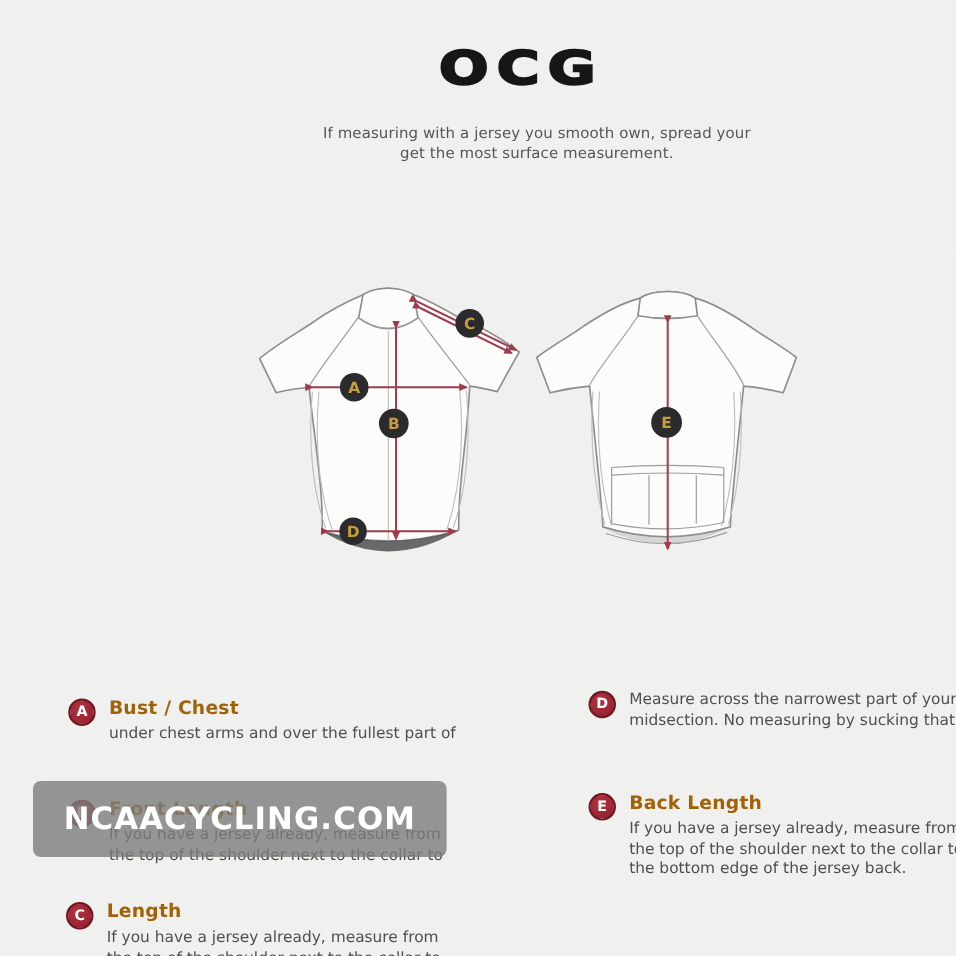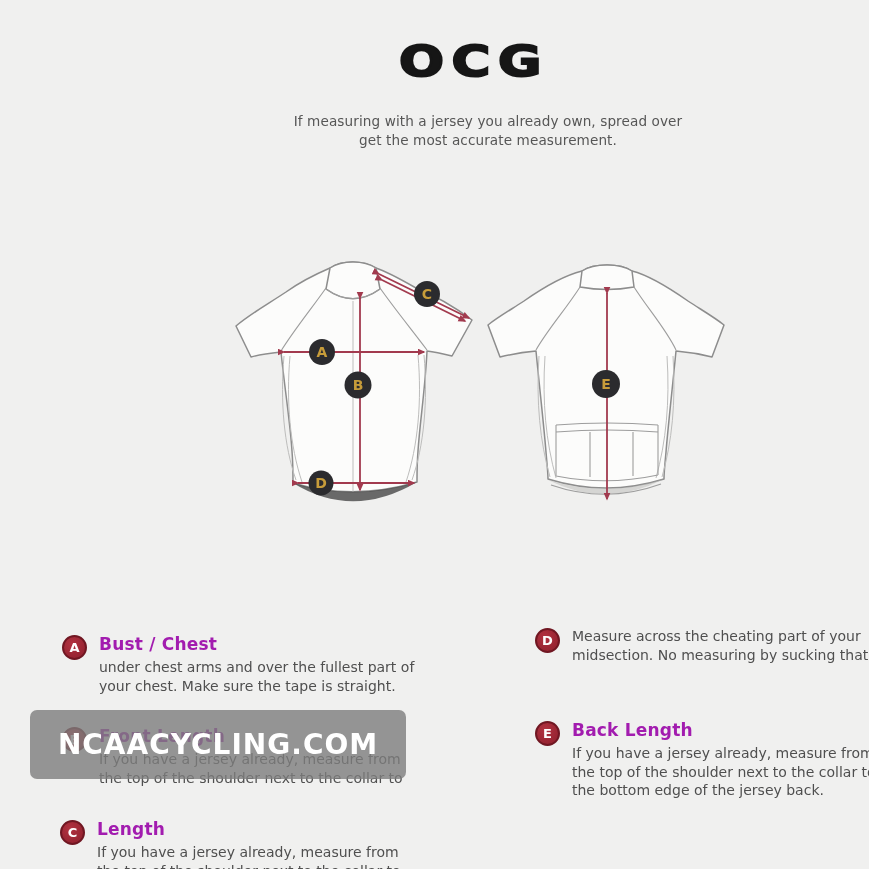--- a/index.html
+++ b/index.html
@@ -35,21 +35,21 @@
   .section{position:absolute;display:flex;gap:12px;}
   .badge{
     flex:0 0 auto;width:21px;height:21px;border-radius:50%;
     background:radial-gradient(circle at 38% 32%, #b13240, #8e1f2c);
     border:2px solid #701722;
     color:#fff;font-size:13px;font-weight:bold;
     display:flex;align-items:center;justify-content:center;
     margin-top:1px;
   }
   .sec-title{
-    font-size:17px;font-weight:bold;color:#a21caf;
+    font-size:17px;font-weight:bold;color:#a16207;
     letter-spacing:.2px;margin-bottom:4px;white-space:nowrap;
   }
   .sec-line{
     white-space:nowrap;font-size:14px;line-height:18.6px;color:#4f4f4f;
   }
   .sec-a{left:62px;top:634px;}
   .sec-b{left:62px;top:726px;z-index:1;}
   .sec-c{left:60px;top:819px;}
   .sec-d{left:535px;top:627px;width:400px;}
   .sec-e{left:535px;top:720px;width:400px;}
@@ -67,22 +67,22 @@
 </head>
 <body>
 
 <div class="canvas">
 
   <svg class="logo" viewBox="0 0 180 52" aria-label="OCG">
     <text x="90" y="40" text-anchor="middle" textLength="150" lengthAdjust="spacingAndGlyphs" style="font-family:&quot;DejaVu Sans&quot;,&quot;Liberation Sans&quot;,sans-serif;font-weight:bold;font-size:42px;fill:#161616;stroke:#161616;stroke-width:2;letter-spacing:6px;">OCG</text>
   </svg>
 
   <div class="intro">
-    <div>If measuring with a jersey you already own, spread over</div>
-    <div>get the most accurate measurement.</div>
+    <div>If measuring with a jersey you smooth own, spread your</div>
+    <div>get the most surface measurement.</div>
   </div>
 
   <svg class="front-svg" width="252" height="262" viewBox="0 0 252 262">
     <defs>
       <marker id="ah-f" markerWidth="9" markerHeight="9" refX="6.5" refY="3.5" orient="auto" markerUnits="userSpaceOnUse">
         <path d="M0,0 L8,3.5 L0,7 Z" fill="#a23a4e"></path>
       </marker>
     </defs>
 
     <path class="jersey-outline" d="
@@ -166,21 +166,20 @@
       <circle class="marker-dot" cx="122" cy="127" r="14"></circle>
       <text class="marker-letter" x="122" y="132">E</text>
     </g>
   </svg>
 
   <div class="section sec-a">
     <div class="badge">A</div>
     <div>
       <div class="sec-title">Bust / Chest</div>
       <div class="sec-line">under chest arms and over the fullest part of</div>
-      <div class="sec-line">your chest. Make sure the tape is straight.</div>
     </div>
   </div>
 
   <div class="section sec-b">
     <div class="badge">B</div>
     <div>
       <div class="sec-title">Front Length</div>
       <div class="sec-line">If you have a jersey already, measure from</div>
       <div class="sec-line">the top of the shoulder next to the collar to</div>
     </div>
@@ -191,21 +190,21 @@
     <div>
       <div class="sec-title">Length</div>
       <div class="sec-line">If you have a jersey already, measure from</div>
       <div class="sec-line">the top of the shoulder next to the collar to</div>
     </div>
   </div>
 
   <div class="section sec-d">
     <div class="badge">D</div>
     <div>
-      <div class="sec-line">Measure across the cheating part of your</div>
+      <div class="sec-line">Measure across the narrowest part of your</div>
       <div class="sec-line">midsection. No measuring by sucking that</div>
     </div>
   </div>
 
   <div class="section sec-e">
     <div class="badge">E</div>
     <div>
       <div class="sec-title">Back Length</div>
       <div class="sec-line">If you have a jersey already, measure from</div>
       <div class="sec-line">the top of the shoulder next to the collar to</div>

